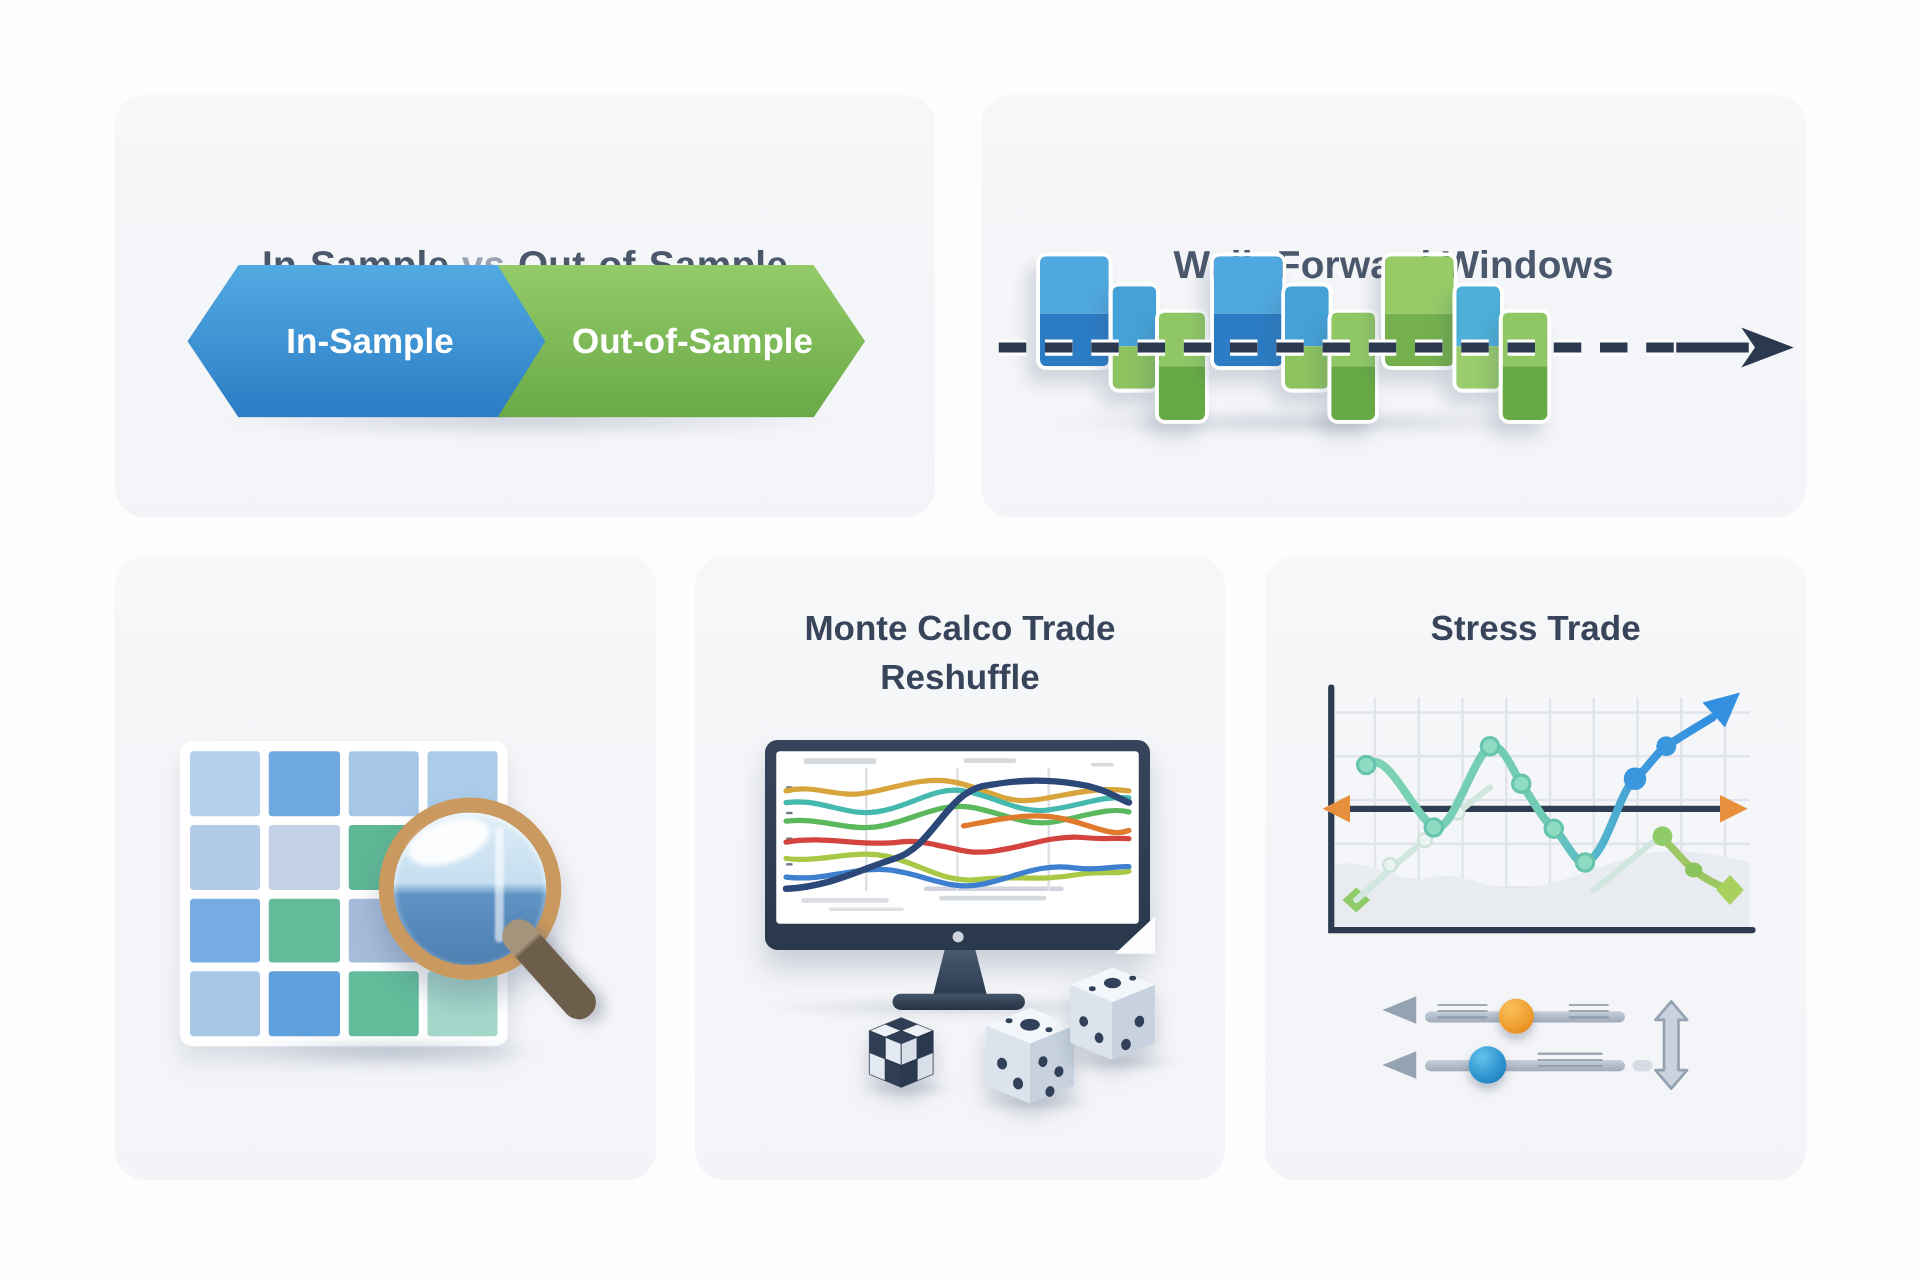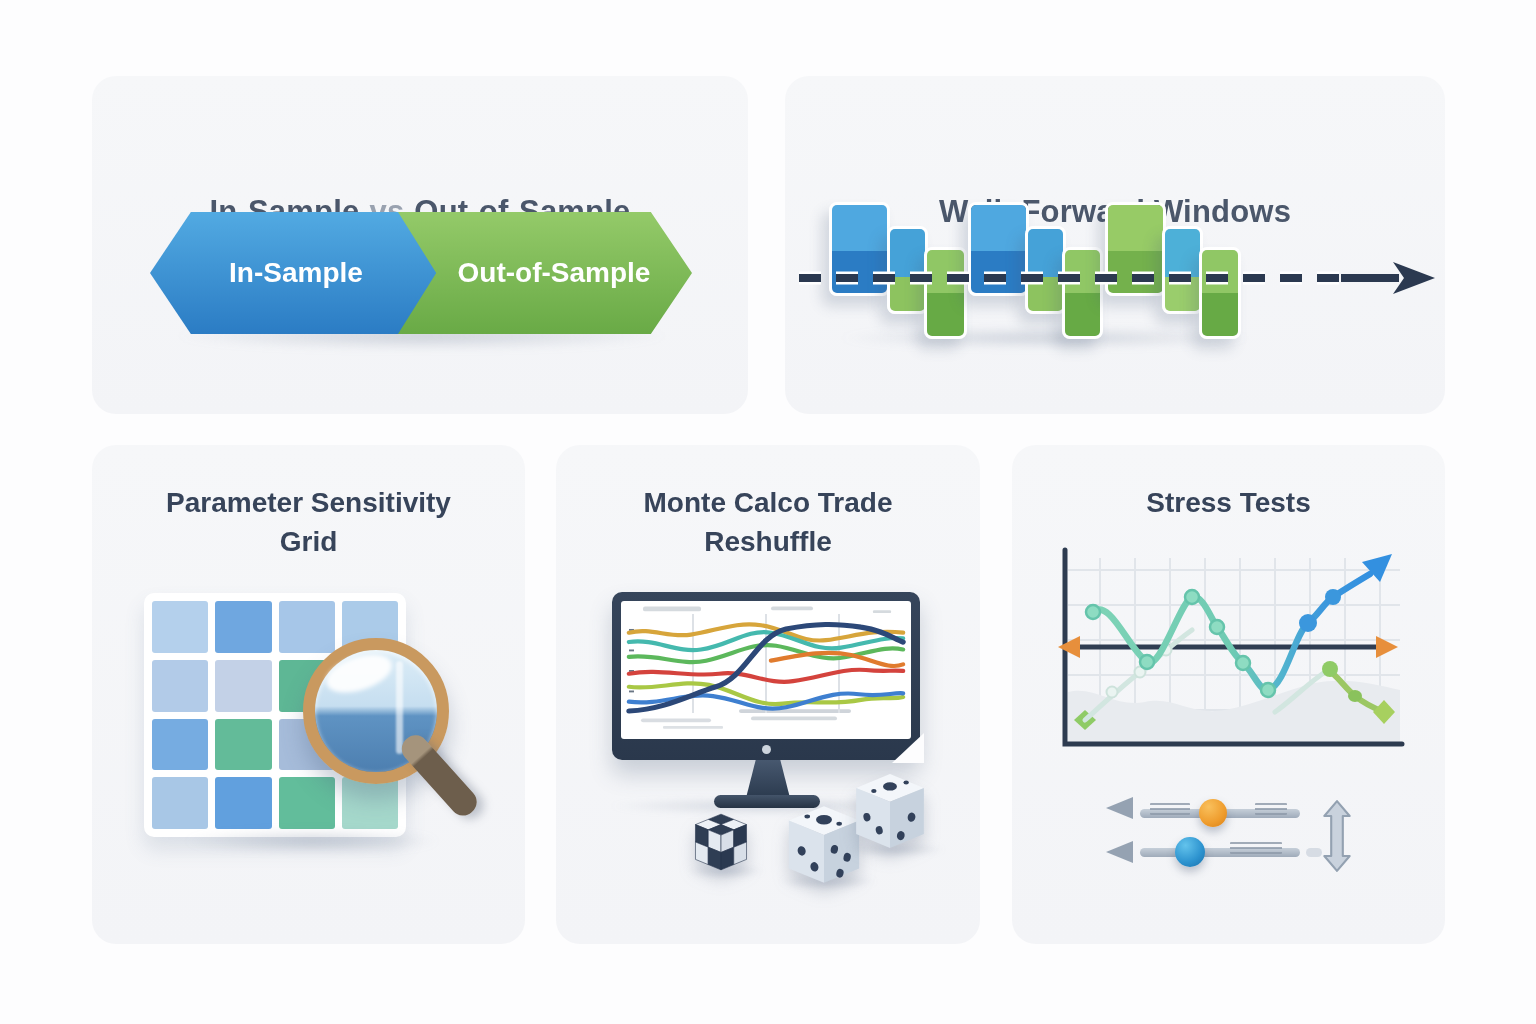--- a/index.html
+++ b/index.html
@@ -109,24 +109,20 @@
       </div>
     <svg class="timeline-svg" width="648" height="38" viewBox="0 0 648 38">
       <line x1="6" y1="19" x2="548" y2="19" stroke="#ffffff" stroke-width="13" stroke-dasharray="22 15"></line>
       <line x1="6" y1="19" x2="548" y2="19" stroke="#2b3950" stroke-width="8" stroke-dasharray="22 15"></line>
       <line x1="548" y1="19" x2="606" y2="19" stroke="#2b3950" stroke-width="8"></line>
       <path d="M600,3 L642,19 L600,35 L611,19 Z" fill="#2b3950"></path>
     </svg>
   </div>
 
   <div class="panel" id="p3">
-    <div class="ptitle-rel">
-      <div>Parameter Sensitivity</div>
-      <div>Grid</div>
-    </div>
     <div class="pgrid">
         <div class="cell" style="background: rgb(180, 208, 236);"></div>
         <div class="cell" style="background: rgb(111, 167, 224);"></div>
         <div class="cell" style="background: rgb(166, 198, 232);"></div>
         <div class="cell" style="background: rgb(171, 203, 233);"></div>
         <div class="cell" style="background: rgb(178, 203, 232);"></div>
         <div class="cell" style="background: rgb(195, 209, 231);"></div>
         <div class="cell" style="background: rgb(94, 183, 149);"></div>
         <div class="cell" style="background: rgb(133, 183, 221);"></div>
         <div class="cell" style="background: rgb(118, 172, 225);"></div>
@@ -237,21 +233,21 @@
         <ellipse cx="71" cy="15" rx="3.5" ry="2.5"></ellipse>
         <ellipse cx="20" cy="60" rx="4.5" ry="5.5" transform="rotate(-14 20 60)"></ellipse>
         <ellipse cx="36" cy="77" rx="4.5" ry="5.5" transform="rotate(-14 36 77)"></ellipse>
         <ellipse cx="78" cy="60" rx="5" ry="6" transform="rotate(14 78 60)"></ellipse>
         <ellipse cx="64" cy="84" rx="5" ry="6" transform="rotate(14 64 84)"></ellipse>
       </g>
     </svg>
   </div>
 
   <div class="panel" id="p5">
-    <div class="ptitle-rel">Stress Tests</div>
+    <div class="ptitle-rel">Stress Trade</div>
 
     <svg class="stress-svg" width="400" height="230" viewBox="0 0 400 230">
       <defs>
         <linearGradient id="mainGrad" x1="0" y1="0" x2="1" y2="0">
           <stop offset="0" stop-color="#7ed3b6"></stop>
             <stop offset="0.5" stop-color="#6fcbb3"></stop>
           <stop offset="0.68" stop-color="#52b4ce"></stop>
             <stop offset="0.82" stop-color="#3d99dc"></stop>
           <stop offset="1" stop-color="#3390e0"></stop>
         </linearGradient>

